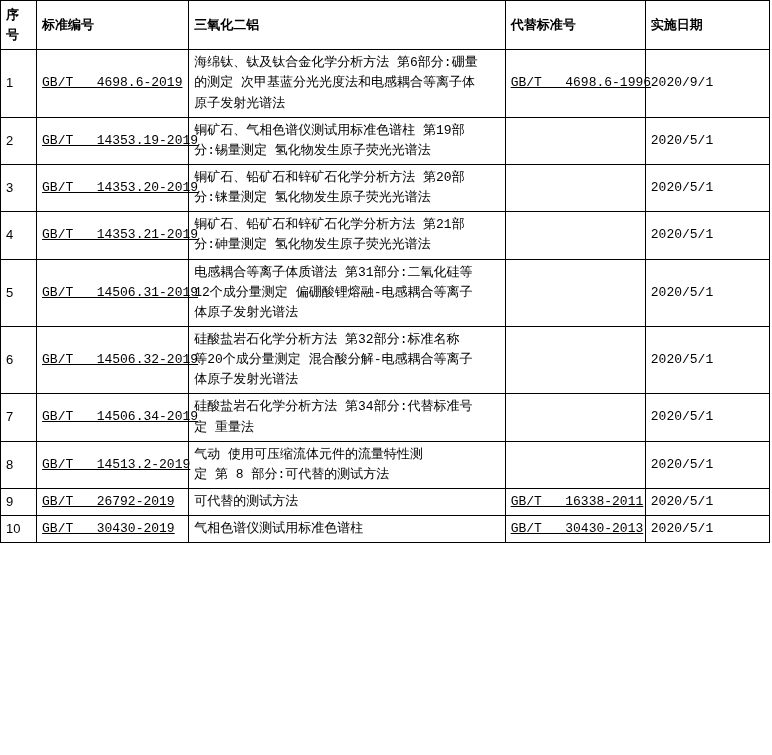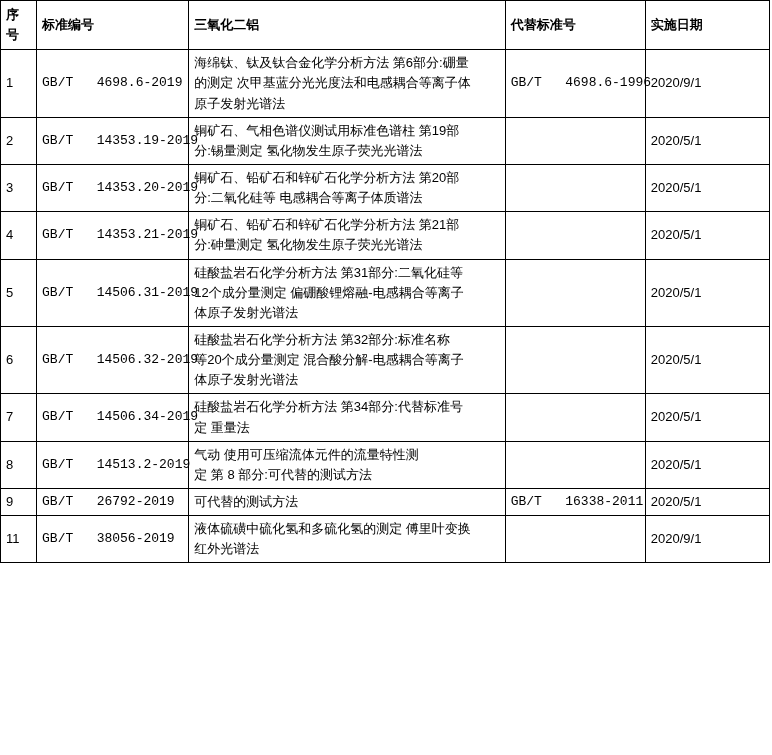--- a/index.html
+++ b/index.html
@@ -51,30 +51,31 @@
   th.seq-h {
     font-family: "Liberation Serif", serif;
     font-size: 13px;
   }
   td.code, td.repl {
     font-family: "Liberation Mono", monospace;
     font-size: 12px;
     letter-spacing: 0px;
     white-space: pre;
     padding-left: 7px;
+    text-decoration: underline;
   }
   td.name {
-    font-family: Liberation Sans, sans-serif;
+    font-family: Liberation Mono, monospace;
     font-size: 13px;
     line-height: 1.62;
     text-align: left;
     padding-left: 7px;
   }
   td.date {
-    font-family: Liberation Sans, sans-serif;
+    font-family: Liberation Mono, monospace;
     font-size: 12px;
     padding-left: 7px;
   }
   th.name-h, th.repl-h, th.date-h, th.code-h {
     padding-left: 7px;
   }
   .nm-line { display: block; }
 </style>
 </head>
 <body>
@@ -116,40 +117,40 @@
           <span class="nm-line">分:锡量测定   氢化物发生原子荧光光谱法</span>
         </td>
         <td class="repl"></td>
         <td class="date">2020/5/1</td>
       </tr>
       <tr>
         <td class="seq">3</td>
         <td class="code">GB/T   14353.20-2019</td>
         <td class="name">
           <span class="nm-line">铜矿石、铅矿石和锌矿石化学分析方法   第20部</span>
-          <span class="nm-line">分:二氧化硅等   电感耦合等离子体质谱法</span>
+          <span class="nm-line">分:铼量测定   氢化物发生原子荧光光谱法</span>
         </td>
         <td class="repl"></td>
         <td class="date">2020/5/1</td>
       </tr>
       <tr>
         <td class="seq">4</td>
         <td class="code">GB/T   14353.21-2019</td>
         <td class="name">
           <span class="nm-line">铜矿石、铅矿石和锌矿石化学分析方法   第21部</span>
           <span class="nm-line">分:砷量测定   氢化物发生原子荧光光谱法</span>
         </td>
         <td class="repl"></td>
         <td class="date">2020/5/1</td>
       </tr>
       <tr>
         <td class="seq">5</td>
         <td class="code">GB/T   14506.31-2019</td>
         <td class="name">
-          <span class="nm-line">硅酸盐岩石化学分析方法   第31部分:二氧化硅等</span>
+          <span class="nm-line">电感耦合等离子体质谱法   第31部分:二氧化硅等</span>
           <span class="nm-line">12个成分量测定   偏硼酸锂熔融-电感耦合等离子</span>
           <span class="nm-line">体原子发射光谱法</span>
         </td>
         <td class="repl"></td>
         <td class="date">2020/5/1</td>
       </tr>
       <tr>
         <td class="seq">6</td>
         <td class="code">GB/T   14506.32-2019</td>
         <td class="name">
@@ -183,23 +184,22 @@
       <tr>
         <td class="seq">9</td>
         <td class="code">GB/T   26792-2019</td>
         <td class="name">
           <span class="nm-line">可代替的测试方法</span>
         </td>
         <td class="repl">GB/T   16338-2011</td>
         <td class="date">2020/5/1</td>
       </tr>
       <tr>
-        <td class="seq">11</td>
-        <td class="code">GB/T   38056-2019</td>
-        <td class="name">
-          <span class="nm-line">液体硫磺中硫化氢和多硫化氢的测定   傅里叶变换</span>
-          <span class="nm-line">红外光谱法</span>
-        </td>
-        <td class="repl"></td>
-        <td class="date">2020/9/1</td>
+        <td class="seq">10</td>
+        <td class="code">GB/T   30430-2019</td>
+        <td class="name">
+          <span class="nm-line">气相色谱仪测试用标准色谱柱</span>
+        </td>
+        <td class="repl">GB/T   30430-2013</td>
+        <td class="date">2020/5/1</td>
       </tr>
     </tbody>
 </table>
 
 </body></html>

